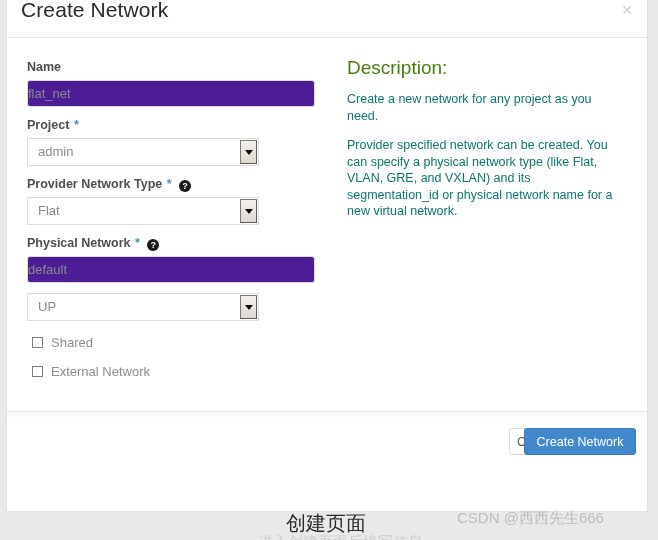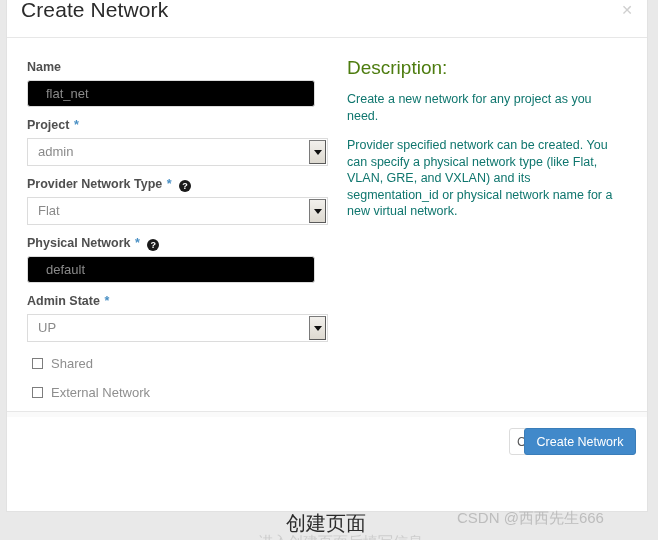--- a/index.html
+++ b/index.html
@@ -122,32 +122,32 @@
     font-family: "Liberation Sans", sans-serif;
   }
 
   .text-input {
     display: block;
     width: 288px;
     height: 27px;
     box-sizing: border-box;
     border: 1px solid #dcdcdc;
     border-radius: 3px;
-    background: #000000;
-    padding: 0 18px;
+    background: #4c1d95;
+    padding: 0 0;
     font-size: 13px;
     color: #8a8a8a;
     font-family: "Liberation Sans", sans-serif;
     outline: none;
   }
   .text-input::placeholder { color: #9b9b9b; }
 
   .select-wrap {
     position: relative;
-    width: 301px;
+    width: 232px;
     height: 28px;
     box-sizing: border-box;
     border: 1px solid #dcdcdc;
     border-radius: 0;
     background: #ffffff;
   }
   .select-value {
     position: absolute;
     left: 10px;
     top: 0;
@@ -336,24 +336,20 @@
       <div class="form-group">
         <label class="field-label">
           <span>Physical Network</span>
           <span class="req-star">*</span>
           <span class="help-icon">?</span>
         </label>
         <input class="text-input" type="text" value="default" style="">
       </div>
 
       <div class="form-group">
-        <label class="field-label">
-          <span>Admin State</span>
-          <span class="req-star">*</span>
-        </label>
         <div class="select-wrap">
           <span class="select-value">UP</span>
           <span class="select-arrow-btn"></span>
         </div>
       </div>
 
       <div class="checkbox-row">
         <span class="checkbox-box"></span>
         <span class="checkbox-label">Shared</span>
       </div>

